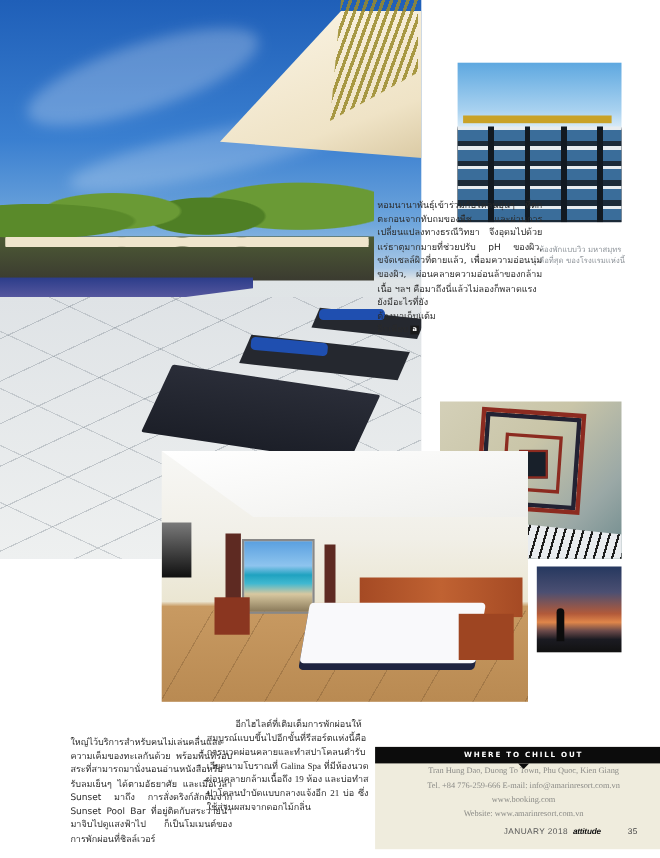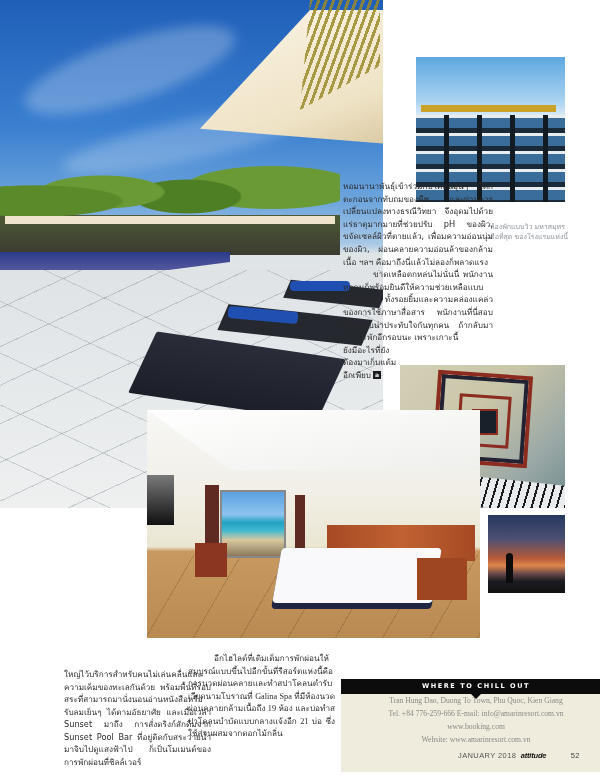--- a/index.html
+++ b/index.html
@@ -141,21 +141,20 @@
 </div>
 
 <div id="building" class="photo" title="Amarin Resort hotel building facade">
   <div class="sign"></div>
   <div class="floors"></div>
 </div>
 <div id="caption">ห้องพักแบบวิว มหาสมุทร คือที่สุด ของโรงแรมแห่งนี้</div>
 
 <div id="col-right">
   <p>หอมนานาพันธุ์เข้าร่วมกับโคลนอุ่นๆ ที่ตกตะกอนจากทับถมของพืช และผ่านการเปลี่ยนแปลงทางธรณีวิทยา จึงอุดมไปด้วยแร่ธาตุมากมายที่ช่วยปรับ pH ของผิว, ขจัดเซลล์ผิวที่ตายแล้ว, เพื่อมความอ่อนนุ่มของผิว, ผ่อนคลายความอ่อนล้าของกล้ามเนื้อ ฯลฯ คือมาถึงนี่แล้วไม่ลองก็พลาดแรง</p>
-  <p class="indent">ขาดเหลือตกหล่นไม่นั่นนี่ พนักงานทุกคนก็พร้อมยินดีให้ความช่วยเหลือแบบเป็นกันเอง ทั้งรอยยิ้มและความคล่องแคล่วของการใช้ภาษาสื่อสาร พนักงานที่นี่สอบผ่านแบบน่าประทับใจกันทุกคน ถ้ากลับมาใหม่จะพักอีกรอบนะ เพราะเกาะนี้</p>
   <p class="narrow"><span>ยังมีอะไรที่ยังต้องมาเก็บแต้มอีกเพียบ</span><span class="endmark">a</span></p>
 </div>
 
 <div id="stairs" class="photo" title="Spiral staircase viewed from above">
   <div class="sq s1"></div>
   <div class="sq s2"></div>
   <div class="sq s3"></div>
   <div class="rail"></div>
 </div>
 
@@ -191,14 +190,14 @@
   </div>
   <div class="line">Tran Hung Dao, Duong To Town, Phu Quoc, Kien Giang</div>
   <div class="line">Tel. +84 776-259-666 E-mail: info@amarinresort.com.vn</div>
   <div class="line">www.booking.com</div>
   <div class="line">Website: www.amarinresort.com.vn</div>
 </div>
 
 <div id="footer">
   <span>JANUARY 2018</span>
   <span class="brand">attitude</span>
-  <span class="page">52</span>
+  <span class="page">35</span>
 </div>
 
 </body></html>

